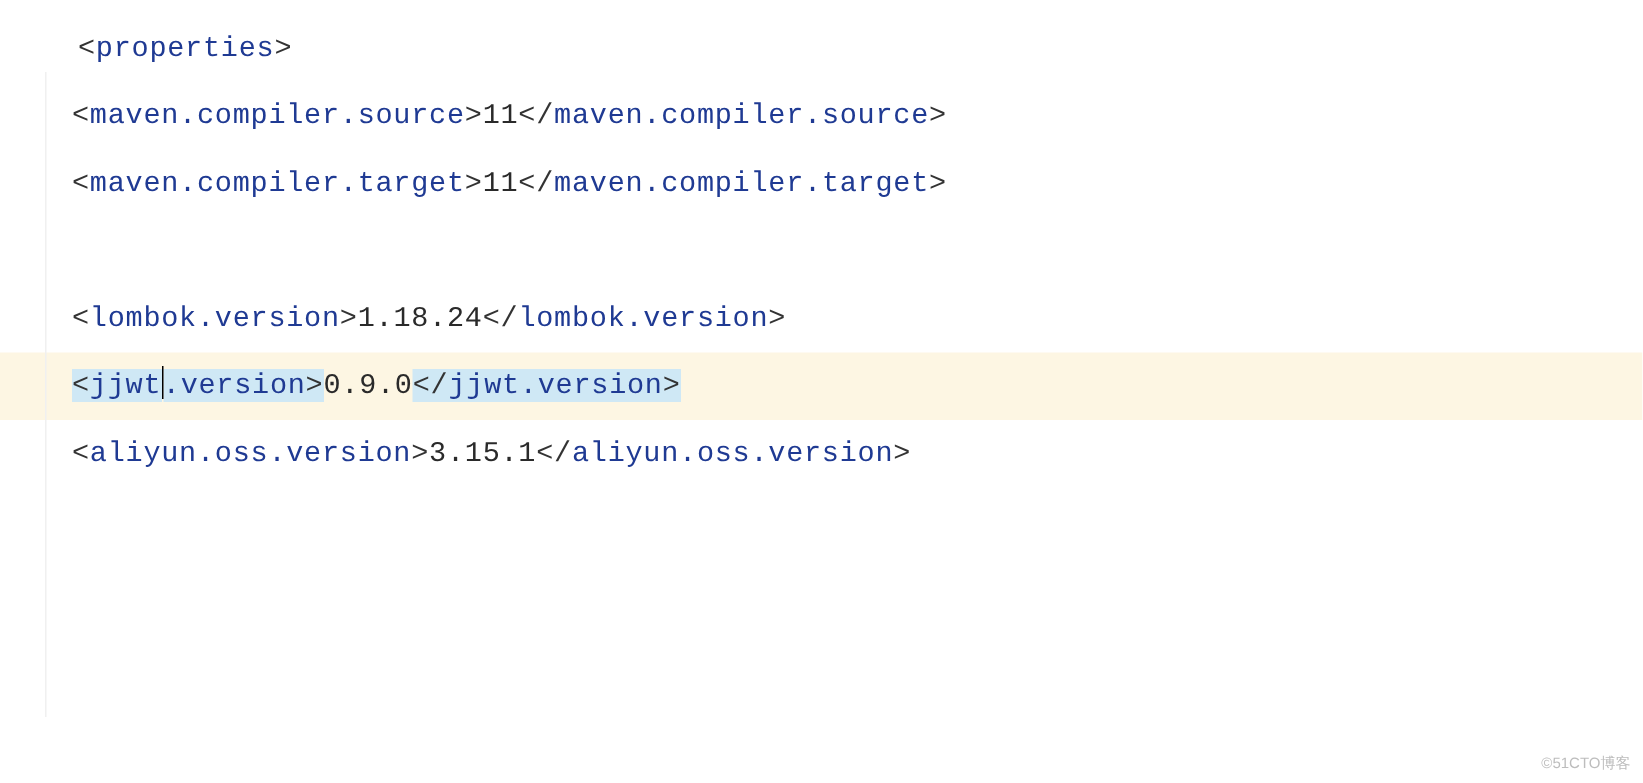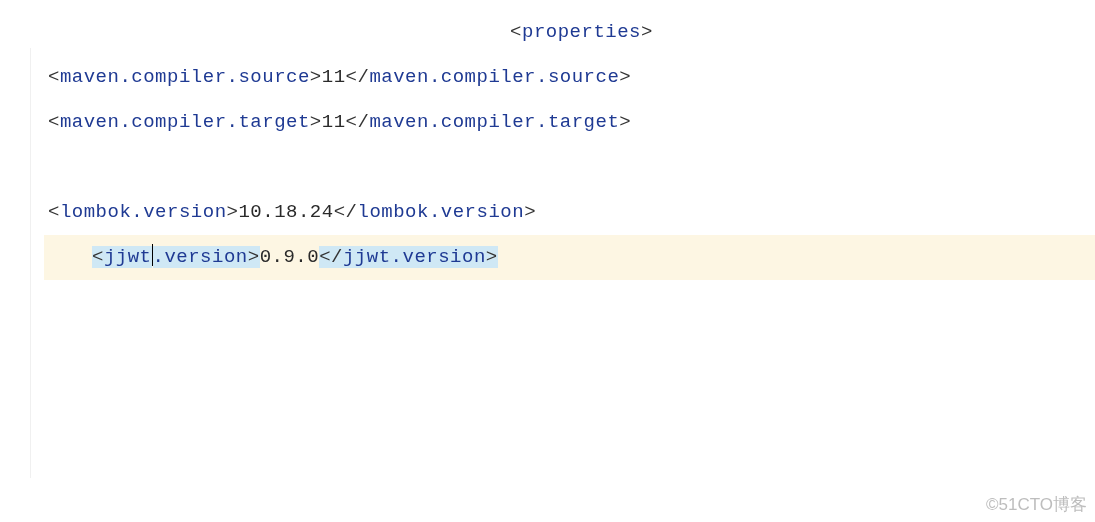--- a/index.html
+++ b/index.html
@@ -16,47 +16,46 @@
   }
   .code {
     padding: 10px 0 0 0;
   }
   .line {
     white-space: pre;
     line-height: 45px;
     height: 45px;
     padding-left: 48px;
   }
-  .indent1 { padding-left: 68px; text-align: center; }
+  .indent1 { padding-left: 52px; }
   .indent2 { }
   .blank { height: 45px; }
   .t  { color: #1f3a93; }  
   .b  { color: #333333; }  
   .v  { color: #2a2a2a; }  
   .hl-line {
     background: #fdf6e3;
-    margin-left: 44px;
   }
   .sel {
     background: #cfe8f5;
   }
   .cursor {
     display: inline-block;
     width: 1px;
     height: 22px;
     background: #000;
     vertical-align: middle;
     position: relative;
     top: -2px;
   }
   .watermark {
     position: absolute;
     right: 8px;
     bottom: 6px;
-    font-size: 17px;
+    font-size: 10px;
     color: #bdbdbd;
     font-family: Arial, sans-serif;
     letter-spacing: 0;
   }
   .borderline {
     position:absolute;
     left:30px;
     top:48px;
     width:1px;
     height:430px;
@@ -71,24 +70,25 @@
 <div class="code">
 
   <div class="line indent1"><span class="b">&lt;</span><span class="t">properties</span><span class="b">&gt;</span></div>
 
   <div class="line indent2"><span class="b">&lt;</span><span class="t">maven.compiler.source</span><span class="b">&gt;</span><span class="v">11</span><span class="b">&lt;/</span><span class="t">maven.compiler.source</span><span class="b">&gt;</span></div>
 
   <div class="line indent2"><span class="b">&lt;</span><span class="t">maven.compiler.target</span><span class="b">&gt;</span><span class="v">11</span><span class="b">&lt;/</span><span class="t">maven.compiler.target</span><span class="b">&gt;</span></div>
 
   <div class="line blank"></div>
 
-  <div class="line indent2"><span class="b">&lt;</span><span class="t">lombok.version</span><span class="b">&gt;</span><span class="v">10.18.24</span><span class="b">&lt;/</span><span class="t">lombok.version</span><span class="b">&gt;</span></div>
+  <div class="line indent2"><span class="b">&lt;</span><span class="t">lombok.version</span><span class="b">&gt;</span><span class="v">1.18.24</span><span class="b">&lt;/</span><span class="t">lombok.version</span><span class="b">&gt;</span></div>
 
   <div class="line indent2 hl-line"><span class="sel"><span class="b">&lt;</span><span class="t">jjwt</span></span><span class="cursor"></span><span class="sel"><span class="t">.version</span><span class="b">&gt;</span></span><span class="v">0.9.0</span><span class="sel"><span class="b">&lt;/</span><span class="t">jjwt.version</span><span class="b">&gt;</span></span></div>
 
+  <div class="line indent2"><span class="b">&lt;</span><span class="t">aliyun.oss.version</span><span class="b">&gt;</span><span class="v">3.15.1</span><span class="b">&lt;/</span><span class="t">aliyun.oss.version</span><span class="b">&gt;</span></div>
 
 
 
 
 
 </div>
 
 <div class="watermark">©51CTO博客</div>
 
 </body></html>

